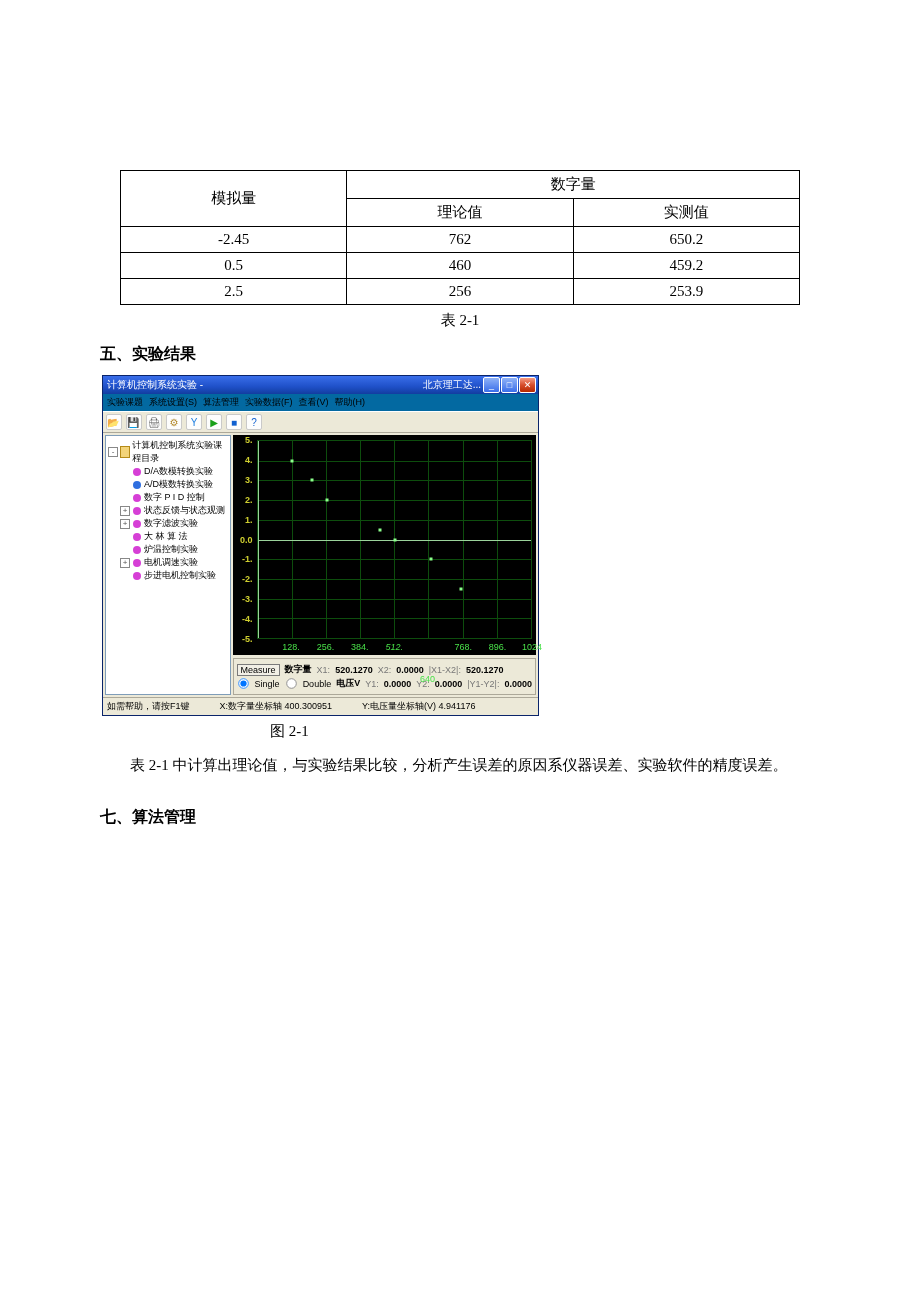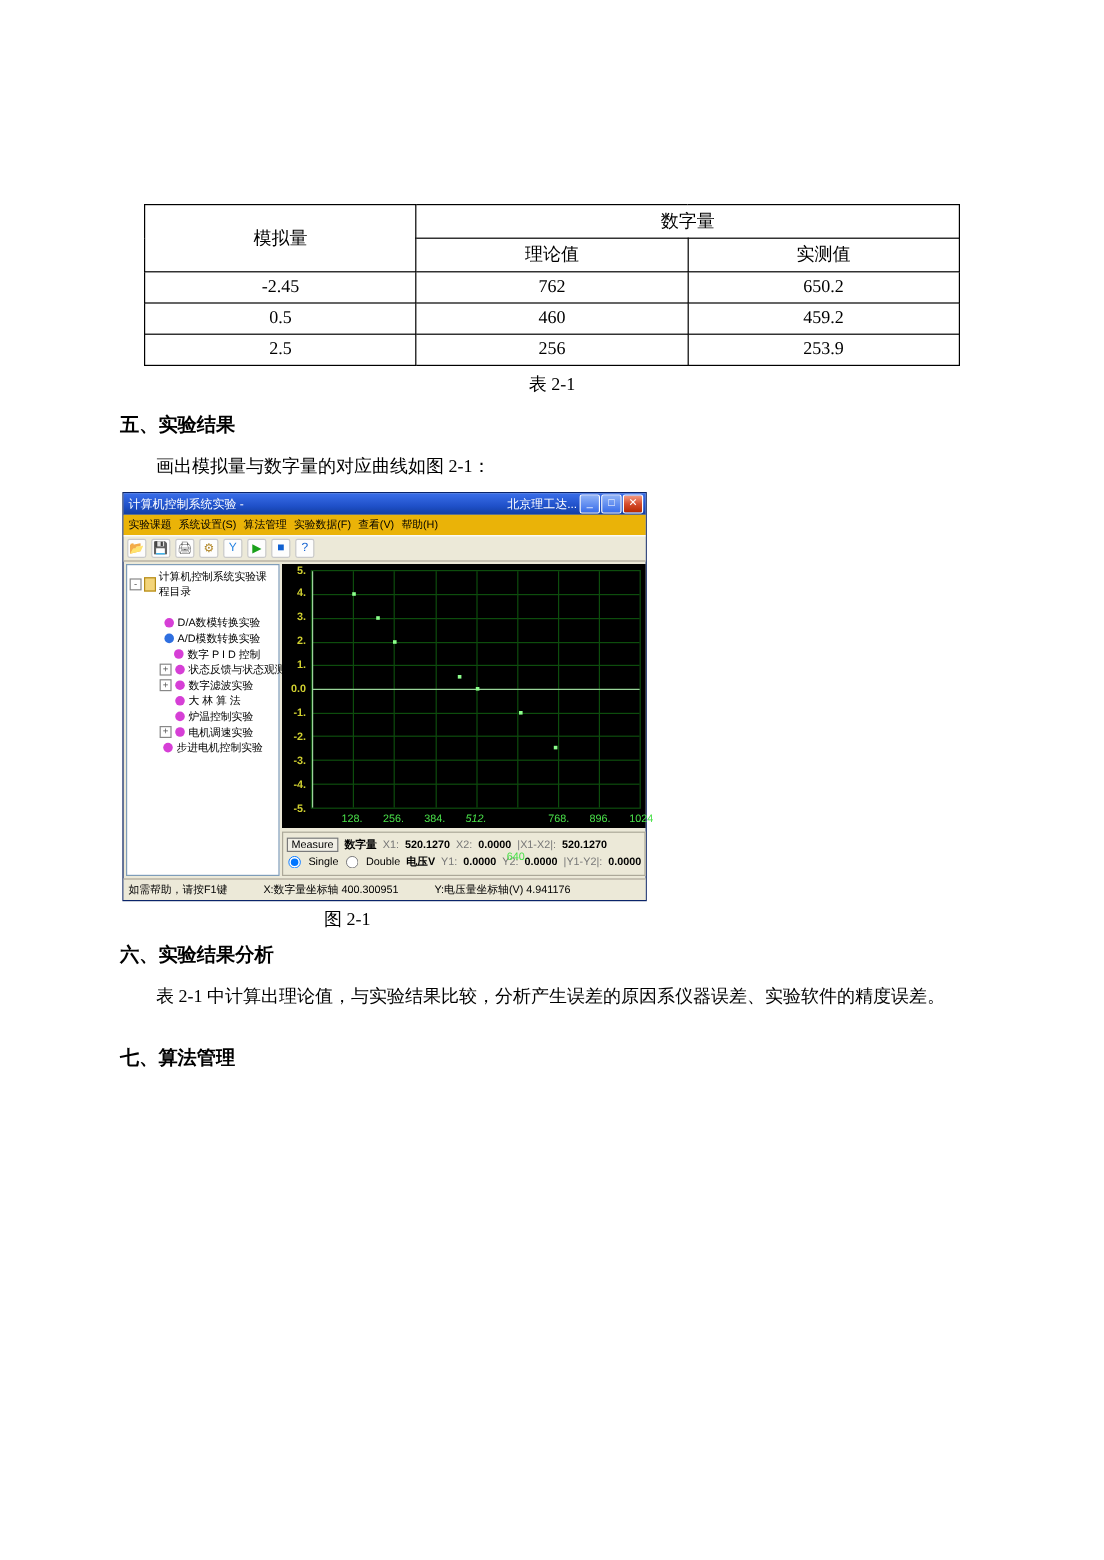--- a/index.html
+++ b/index.html
@@ -68,21 +68,21 @@
   .win-btn {
     width: 15px; height: 14px;
     background: linear-gradient(#8fb2f7,#3a6eea);
     border: 1px solid #fff;
     border-radius: 2px;
     display:flex; align-items:center; justify-content:center;
   }
   .win-btn.close { background: linear-gradient(#f59a82,#d64d2c,#b72800); }
   .win-btn span { color:#fff; font-size:9px; line-height:1; }
   .menu-bar {
-    background:#eab308;
+    background:#0369a1;
     padding: 2px 4px;
     font-size: 9px;
     color:#000;
     display:flex; gap:6px;
   }
   .menu-bar span { white-space:nowrap; }
   .tool-bar {
     background:#ece9d8;
     border-top:1px solid #fff;
     border-bottom:1px solid #aca899;
@@ -96,21 +96,21 @@
     width:122px;
     background:#fff;
     border:1px solid #7f9db9;
     margin:2px;
     padding:3px 2px;
     font-size:9px;
     line-height: 13px;
   }
   .tree-root { display:flex; align-items:center; gap:2px; }
   .tree-root-icon { width:10px; height:10px; background:#f3d47a; border:1px solid #b58b18; }
-  .tree-ul { list-style:none; margin:13px; padding:0 0 0 12px; }
+  .tree-ul { list-style:none; margin:0; padding:0 0 0 12px; }
   .tree-ul li { display:flex; align-items:center; gap:3px; white-space:nowrap; }
   .node-dot { width:8px; height:8px; border-radius:50%; background:#d63fd6; flex-shrink:0; }
   .node-dot.blue { background:#2f6fe0; }
   .node-plus { width:8px; height:8px; border:1px solid #888; display:flex; align-items:center;justify-content:center; font-size:8px; line-height:1; color:#555; background:#fff; flex-shrink:0;}
   
   .chart-panel {
     flex:1;
     margin:2px 2px 2px 0;
     display:flex; flex-direction:column;
   }
@@ -186,21 +186,20 @@
       <td>2.5</td>
       <td>256</td>
       <td>253.9</td>
     </tr>
   </tbody>
     </table>
   <div class="table-caption">表 2-1</div>
 
   
   <div class="section-title">五、实验结果</div>
-  <p class="body-text">画出模拟量与数字量的对应曲线如图 2-1：</p>
 
   
   <div class="app-window">
     <div class="title-bar">
       <span class="title-left">计算机控制系统实验 -</span>
       <span class="title-right">北京理工达...</span>
       <div class="win-btns">
         <div class="win-btn">
             <span>_</span>
           </div>
@@ -367,21 +366,20 @@
     </div>
     <div class="status-bar">
       <span class="status-left">如需帮助，请按F1键</span>
       <span>X:数字量坐标轴 400.300951</span>
       <span>Y:电压量坐标轴(V) 4.941176</span>
     </div>
   </div>
   <div class="fig-caption">图 2-1</div>
 
   
-  <div class="section-title">六、实验结果分析</div>
   <p class="body-text">表 2-1 中计算出理论值，与实验结果比较，分析产生误差的原因系仪器误差、实验软件的精度误差。</p>
 
   <br>
 
   
   <div class="section-title">七、算法管理</div>
 
 </div>
 
 </body></html>

